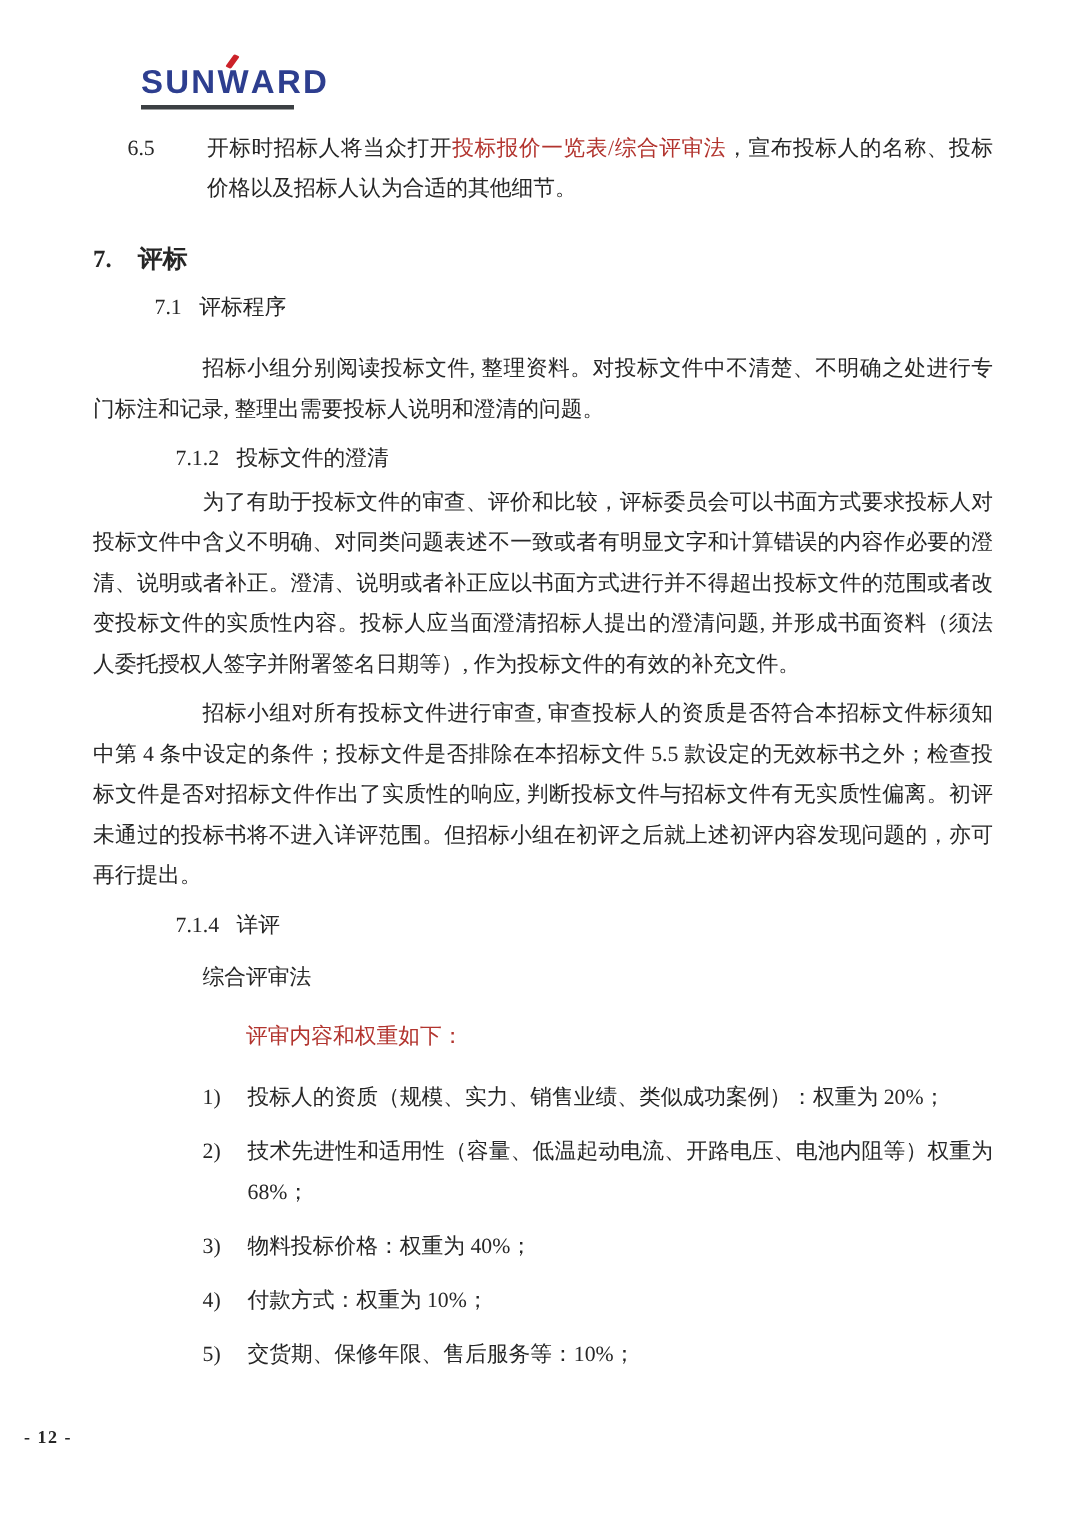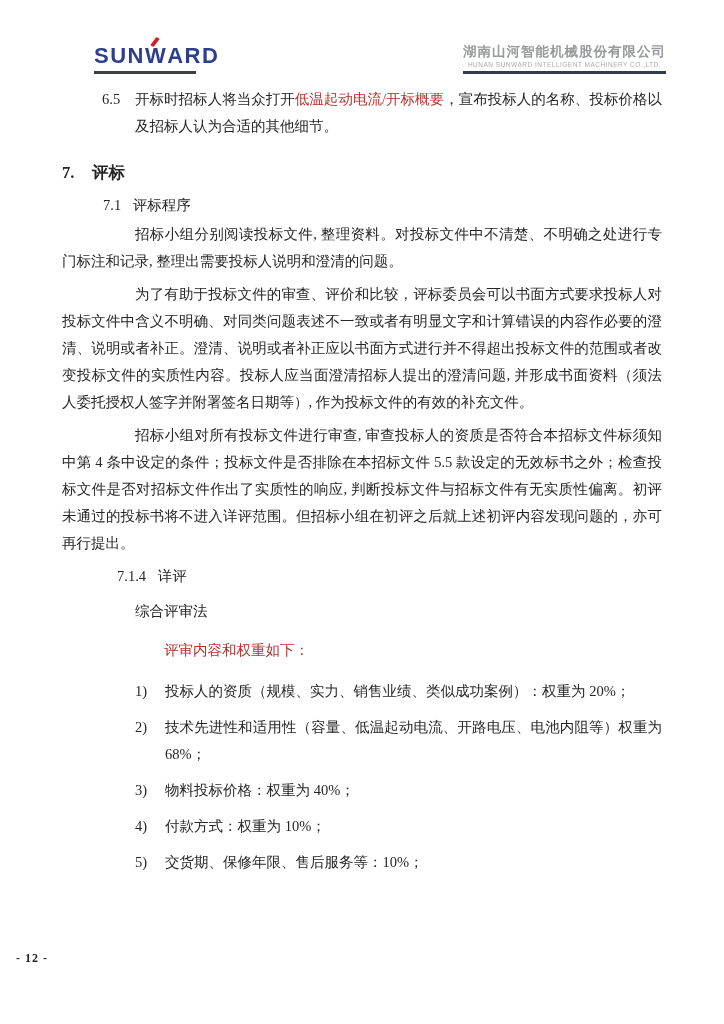--- a/index.html
+++ b/index.html
@@ -44,31 +44,31 @@
     font-size:6.5px; letter-spacing:0.5px;
     color:#a8abaf; line-height:1.4; white-space:nowrap;
   }
   .company-underline { height:3px; background:#333a4d; margin-top:2px; }
 
   
   .content {
     position:absolute; top:86px; left:62px; width:600px;
     font-size:14.5px; line-height:1.86; text-align:justify;
   }
-  .hang-item { display:flex; margin-left:40px; }
+  .hang-item { display:flex; margin-left:23px;gap:20px; }
   .hang-item .num { flex:0 0 33px; }
   .hang-item .body { flex:1; }
 
   .h7 {
     display:flex; font-weight:bold; font-size:16.5px;
     margin:20px 0 6px 0; line-height:1.6;
   }
   .h7 .num { flex:0 0 30px; }
 
-  .sub1 { margin-left:41px; margin-top:2px; margin-bottom:2px; }
+  .sub1 { margin-left:41px; margin-top:2px; margin-bottom:14px; }
   .sub2 { margin-left:55px; margin-top:6px; margin-bottom:2px; }
   .sub2 .num, .sub1 .num { margin-right:8px; }
 
   .para { margin:2px 0 6px 0; text-indent:73px; }
 
   .plain-line { margin-left:73px; margin-top:8px; }
   .red-line { margin-left:102px; margin-top:12px; margin-bottom:14px; }
 
   .red { color:#b2342e; }
 
@@ -87,48 +87,47 @@
 </head>
 <body>
 
 <div class="page">
 
   <div class="header">
     <div class="logo-block">
       <div class="logo-text"><span>SUNW</span><span class="logo-accent"></span><span>ARD</span></div>
       <div class="logo-underline"></div>
     </div>
-    <div class="company-block">
-      <div class="company-cn">湖南山河智能机械股份有限公司</div>
-      <div class="company-en">HUNAN SUNWARD INTELLIGENT MACHINERY CO.,LTD.</div>
-      <div class="company-underline"></div>
-    </div>
   </div>
 
   <div class="content">
 
     <div class="hang-item">
       <span class="num">6.5</span>
-      <span class="body"><span>开标时招标人将当众打开</span><span class="red">低温起动电流/开标概要</span><span>，宣布投标人的名称、投标价格以及招标人认为合适的其他细节。</span></span>
+      <span class="body"><span>开标时招标人将当众打开</span><span class="red">投标报价一览表/综合评审法</span><span>，宣布投标人的名称、投标价格以及招标人认为合适的其他细节。</span></span>
     </div>
 
 
     <div class="h7">
       <span class="num">7.</span>
       <span>评标</span>
     </div>
 
     <div class="sub1">
       <span class="num">7.1</span>
       <span>评标程序</span>
     </div>
 
 
     <div class="para">招标小组分别阅读投标文件, 整理资料。对投标文件中不清楚、不明确之处进行专门标注和记录, 整理出需要投标人说明和澄清的问题。</div>
 
+    <div class="sub2">
+      <span class="num">7.1.2</span>
+      <span>投标文件的澄清</span>
+    </div>
 
     <div class="para">为了有助于投标文件的审查、评价和比较，评标委员会可以书面方式要求投标人对投标文件中含义不明确、对同类问题表述不一致或者有明显文字和计算错误的内容作必要的澄清、说明或者补正。澄清、说明或者补正应以书面方式进行并不得超出投标文件的范围或者改变投标文件的实质性内容。投标人应当面澄清招标人提出的澄清问题, 并形成书面资料（须法人委托授权人签字并附署签名日期等）, 作为投标文件的有效的补充文件。</div>
 
 
     <div class="para">招标小组对所有投标文件进行审查, 审查投标人的资质是否符合本招标文件标须知中第 4 条中设定的条件；投标文件是否排除在本招标文件 5.5 款设定的无效标书之外；检查投标文件是否对招标文件作出了实质性的响应, 判断投标文件与招标文件有无实质性偏离。初评未通过的投标书将不进入详评范围。但招标小组在初评之后就上述初评内容发现问题的，亦可再行提出。</div>
 
     <div class="sub2">
       <span class="num">7.1.4</span>
       <span>详评</span>
     </div>

